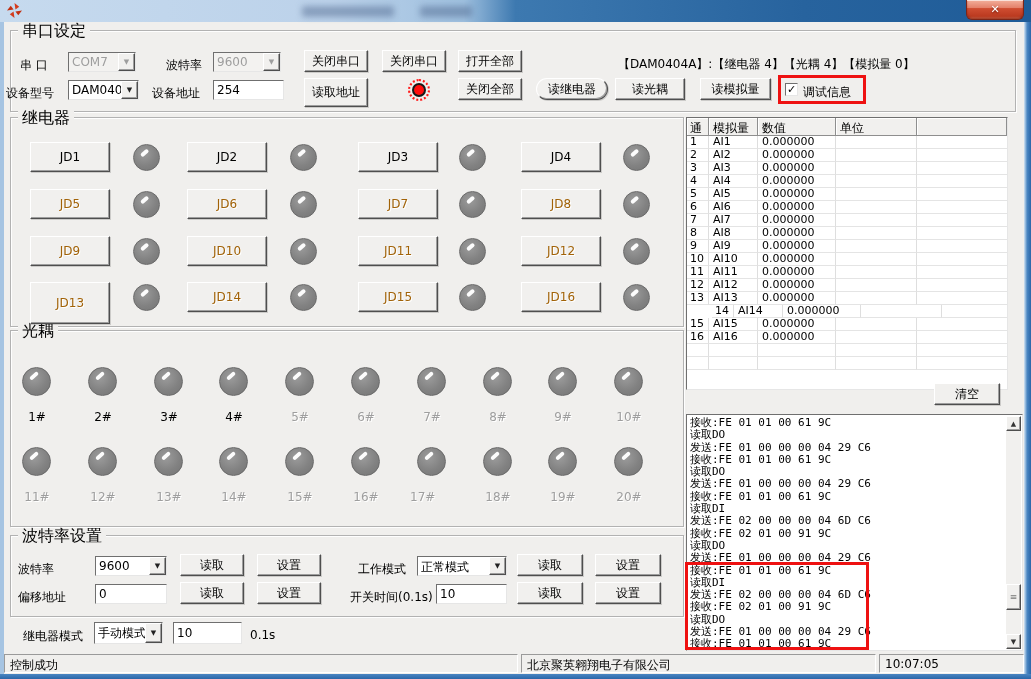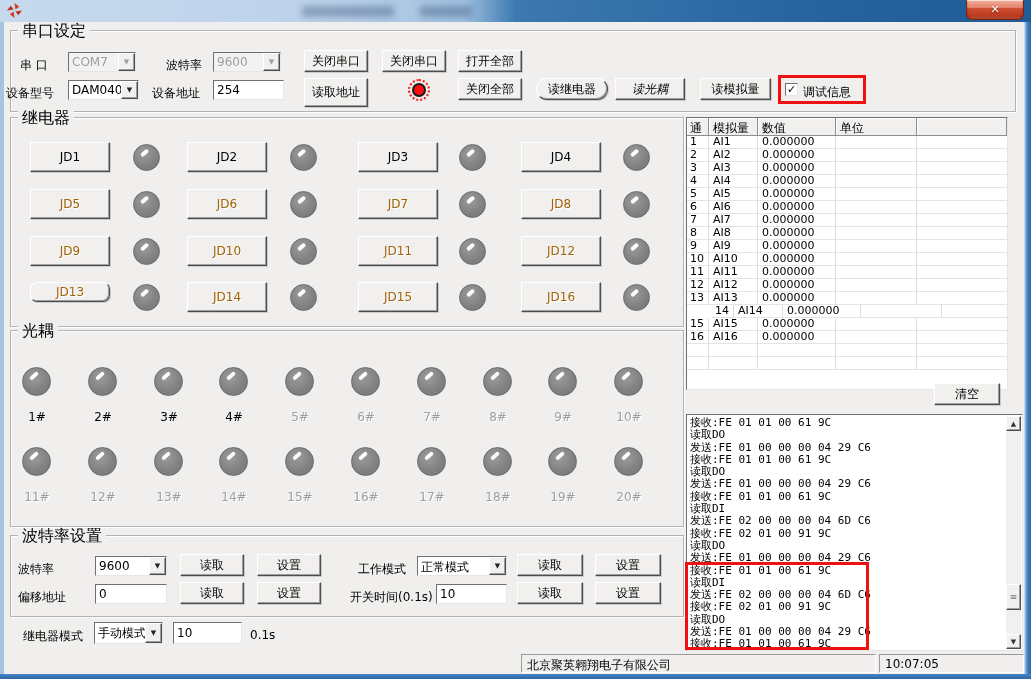--- a/index.html
+++ b/index.html
@@ -118,35 +118,36 @@
     <span class="cb-arrow">▼</span>
   </div>
   <span class="label" style="left:166px;top:57px;">波特率</span>
   <div class="combo sunken disabled" style="left:213px;top:52px;width:68px;height:20px;">
     <span class="cb-text">9600</span>
     <span class="cb-arrow">▼</span>
   </div>
   <div class="win-btn" style="left:304px;top:50px;width:64px;height:22px;">关闭串口</div>
   <div class="win-btn" style="left:382px;top:50px;width:64px;height:22px;">关闭串口</div>
   <div class="win-btn" style="left:458px;top:50px;width:64px;height:22px;">打开全部</div>
+  <span class="label" style="left:618px;top:56px;">【DAM0404A】:【继电器  4】【光耦 4】【模拟量 0】</span>
 
   <span class="label" style="left:6px;top:85px;">设备型号</span>
   <div class="combo sunken" style="left:68px;top:80px;width:71px;height:20px;">
     <span class="cb-text">DAM0404A</span>
     <span class="cb-arrow">▼</span>
   </div>
   <span class="label" style="left:152px;top:85px;">设备地址</span>
   <input class="text-input sunken" style="left: 213px; top: 80px; width: 71px; height: 20px;" value="254">
   <div class="win-btn" style="left:304px;top:78px;width:64px;height:29px;">读取地址</div>
   <div class="red-led" style="left:408px;top:79px;">
       <span class="core"></span>
     </div>
   <div class="win-btn" style="left:458px;top:78px;width:64px;height:22px;">关闭全部</div>
   <div class="win-btn" style="left:536px;top:78px;width:72px;height:22px;border-radius:11px;">读继电器</div>
-  <div class="win-btn" style="left:615px;top:78px;width:70px;height:22px;font-style:italic;">读光耦</div>
+  <div class="win-btn" style="left:615px;top:78px;width:70px;height:22px;">读光耦</div>
   <div class="win-btn" style="left:700px;top:78px;width:71px;height:22px;">读模拟量</div>
   <div class="checkbox" id="debug-checkbox" style="left:785px;top:83px;">✓</div>
   <span class="label" style="left:803px;top:84px;">调试信息</span>
   <div class="red-box" style="left:778px;top:75px;width:88px;height:29px;"></div>
 
   <span class="label" style="left:18px;top:561px;">波特率</span>
   <div class="combo sunken" style="left:95px;top:556px;width:72px;height:20px;">
     <span class="cb-text">9600</span>
     <span class="cb-arrow">▼</span>
   </div>
@@ -317,20 +318,21 @@
     <div class="log-text" id="log-text"><div>接收:FE 01 01 00 61 9C</div><div>读取DO</div><div>发送:FE 01 00 00 00 04 29 C6</div><div>接收:FE 01 01 00 61 9C</div><div>读取DO</div><div>发送:FE 01 00 00 00 04 29 C6</div><div>接收:FE 01 01 00 61 9C</div><div>读取DI</div><div>发送:FE 02 00 00 00 04 6D C6</div><div>接收:FE 02 01 00 91 9C</div><div>读取DO</div><div>发送:FE 01 00 00 00 04 29 C6</div><div>接收:FE 01 01 00 61 9C</div><div>读取DI</div><div>发送:FE 02 00 00 00 04 6D C6</div><div>接收:FE 02 01 00 91 9C</div><div>读取DO</div><div>发送:FE 01 00 00 00 04 29 C6</div><div>接收:FE 01 01 00 61 9C</div></div>
     <div class="log-scroll">
       <div class="scroll-btn" style="top:0;">▲</div>
       <div class="scroll-thumb">≡</div>
       <div class="scroll-btn" style="bottom:0;">▼</div>
     </div>
   </div>
   <div class="red-box" style="left:685px;top:562px;width:184px;height:88px;"></div>
 
   <div class="statusbar">
+    <div class="status-panel" style="left:0;width:514px;">控制成功</div>
     <div class="status-panel" style="left:517px;width:355px;">北京聚英翱翔电子有限公司</div>
     <div class="status-panel" style="left:875px;width:145px;">10:07:05</div>
   </div>
 
 <div class="win-btn" style="left: 30px; top: 142px; width: 80px; height: 30px;">JD1</div>
     <div class="led" style="left: 133px; top: 144px; width: 27px; height: 27px;"></div>
     <div class="win-btn" style="left: 187px; top: 142px; width: 80px; height: 30px;">JD2</div>
     <div class="led" style="left: 290px; top: 144px; width: 27px; height: 27px;"></div>
     <div class="win-btn" style="left: 358px; top: 142px; width: 80px; height: 30px;">JD3</div>
     <div class="led" style="left: 459px; top: 144px; width: 27px; height: 27px;"></div>
@@ -345,21 +347,21 @@
     <div class="win-btn disabled" style="left: 521px; top: 189px; width: 80px; height: 30px;">JD8</div>
     <div class="led" style="left: 623px; top: 191px; width: 27px; height: 27px;"></div>
     <div class="win-btn disabled" style="left: 30px; top: 236px; width: 80px; height: 30px;">JD9</div>
     <div class="led" style="left: 133px; top: 238px; width: 27px; height: 27px;"></div>
     <div class="win-btn disabled" style="left: 187px; top: 236px; width: 80px; height: 30px;">JD10</div>
     <div class="led" style="left: 290px; top: 238px; width: 27px; height: 27px;"></div>
     <div class="win-btn disabled" style="left: 358px; top: 236px; width: 80px; height: 30px;">JD11</div>
     <div class="led" style="left: 459px; top: 238px; width: 27px; height: 27px;"></div>
     <div class="win-btn disabled" style="left: 521px; top: 236px; width: 80px; height: 30px;">JD12</div>
     <div class="led" style="left: 623px; top: 238px; width: 27px; height: 27px;"></div>
-    <div class="win-btn disabled" style="left: 30px; top: 282px; width: 80px; height: 20px; border-radius: 7px;">JD13</div>
+    <div class="win-btn disabled" style="left: 30px; top: 282px; width: 80px; height: 42px;">JD13</div>
     <div class="led" style="left: 133px; top: 284px; width: 27px; height: 27px;"></div>
     <div class="win-btn disabled" style="left: 187px; top: 282px; width: 80px; height: 30px;">JD14</div>
     <div class="led" style="left: 290px; top: 284px; width: 27px; height: 27px;"></div>
     <div class="win-btn disabled" style="left: 358px; top: 282px; width: 80px; height: 30px;">JD15</div>
     <div class="led" style="left: 459px; top: 284px; width: 27px; height: 27px;"></div>
     <div class="win-btn disabled" style="left: 521px; top: 282px; width: 80px; height: 30px;">JD16</div>
     <div class="led" style="left: 623px; top: 284px; width: 27px; height: 27px;"></div>
     <div class="led" style="left: 22px; top: 367px; width: 29px; height: 29px;"></div>
     <div class="label" style="left: 15px; top: 410px; width: 44px; text-align: center;">1#</div>
     <div class="led" style="left: 88px; top: 367px; width: 29px; height: 29px;"></div>
@@ -386,20 +388,20 @@
     <div class="label disabledtext" style="left: 81px; top: 490px; width: 44px; text-align: center;">12#</div>
     <div class="led" style="left: 154px; top: 447px; width: 29px; height: 29px;"></div>
     <div class="label disabledtext" style="left: 147px; top: 490px; width: 44px; text-align: center;">13#</div>
     <div class="led" style="left: 219px; top: 447px; width: 29px; height: 29px;"></div>
     <div class="label disabledtext" style="left: 212px; top: 490px; width: 44px; text-align: center;">14#</div>
     <div class="led" style="left: 285px; top: 447px; width: 29px; height: 29px;"></div>
     <div class="label disabledtext" style="left: 278px; top: 490px; width: 44px; text-align: center;">15#</div>
     <div class="led" style="left: 351px; top: 447px; width: 29px; height: 29px;"></div>
     <div class="label disabledtext" style="left: 344px; top: 490px; width: 44px; text-align: center;">16#</div>
     <div class="led" style="left: 417px; top: 447px; width: 29px; height: 29px;"></div>
-    <div class="label disabledtext" style="left: 410px; top: 490px; width: 44px; text-align: center;">17#</div>
+    <div class="label disabledtext" style="left: 410px; top: 490px; width: 44px; text-align: left;">17#</div>
     <div class="led" style="left: 483px; top: 447px; width: 29px; height: 29px;"></div>
     <div class="label disabledtext" style="left: 476px; top: 490px; width: 44px; text-align: center;">18#</div>
     <div class="led" style="left: 548px; top: 447px; width: 29px; height: 29px;"></div>
     <div class="label disabledtext" style="left: 541px; top: 490px; width: 44px; text-align: center;">19#</div>
     <div class="led" style="left: 614px; top: 447px; width: 29px; height: 29px;"></div>
     <div class="label disabledtext" style="left: 607px; top: 490px; width: 44px; text-align: center;">20#</div>
   </div>
 
 </body></html>

